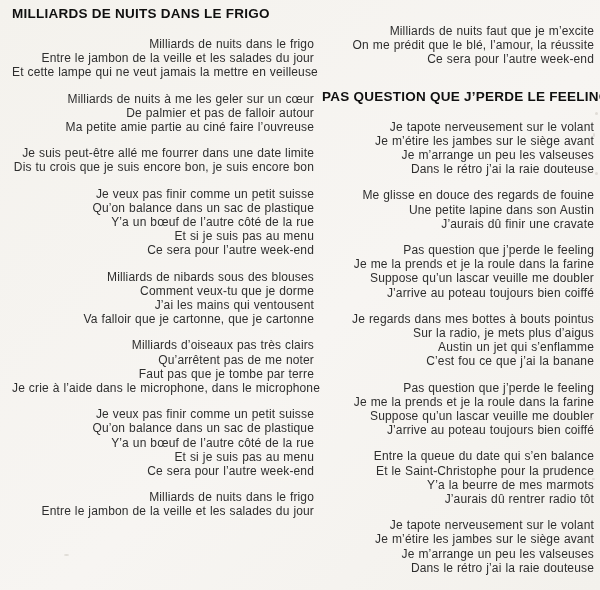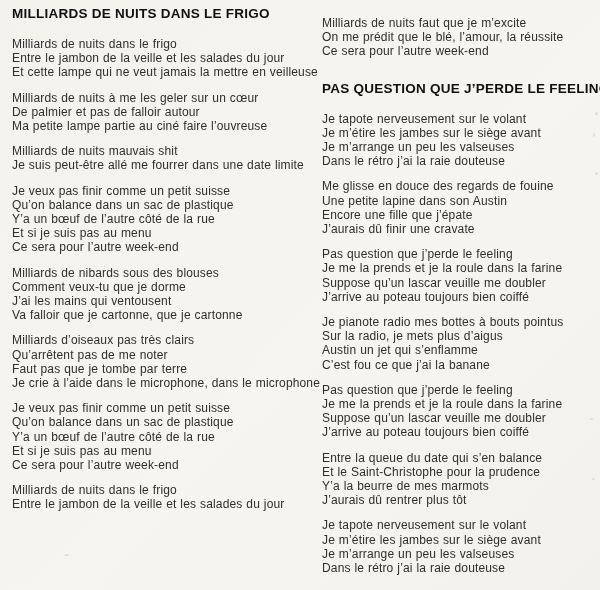--- a/index.html
+++ b/index.html
@@ -14,21 +14,21 @@
   }
   .column{position:absolute;}
   .column.left{left:12px;top:6px;width:302px;}
   .column.right{left:322px;top:12px;width:272px;}
   .song-title{
     font-size:13.5px;font-weight:bold;letter-spacing:.25px;
     color:var(--title-color,#101010);
     margin:0 0 15px 0;line-height:16px;white-space:nowrap;
   }
   .column.right .song-title{margin-top:22px;margin-bottom:15px;}
-  .stanza{margin:4px 0 11px 0;padding:0;}
+  .stanza{margin:12px 0 11px 0;padding:0;text-align:right;}
   .line{
     display:block;font-size:12px;line-height:14.2px;
     letter-spacing:.15px;word-spacing:.4px;
     color:var(--text-color,#2e2e2e);white-space:nowrap;
   }
   .artifact{position:absolute;border-radius:50%;background:#d9d6d0;opacity:.8;}
 </style>
 </head>
 <body style="background: rgb(245, 243, 239);">
 
@@ -38,25 +38,25 @@
     <h2 class="song-title">MILLIARDS DE NUITS DANS LE FRIGO</h2>
     <div>
         <p class="stanza">
           <span class="line">Milliards de nuits dans le frigo</span>
           <span class="line">Entre le jambon de la veille et les salades du jour</span>
           <span class="line">Et cette lampe qui ne veut jamais la mettre en veilleuse</span>
         </p>
         <p class="stanza">
           <span class="line">Milliards de nuits à me les geler sur un cœur</span>
           <span class="line">De palmier et pas de falloir autour</span>
-          <span class="line">Ma petite lampe partie au ciné faire l’ouvreuse</span>
+          <span class="line">Ma petite amie partie au ciné faire l’ouvreuse</span>
         </p>
         <p class="stanza">
-          <span class="line">Milliards de nuits mauvais shit</span>
           <span class="line">Je suis peut-être allé me fourrer dans une date limite</span>
+          <span class="line">Dis tu crois que je suis encore bon, je suis encore bon</span>
         </p>
         <p class="stanza">
           <span class="line">Je veux pas finir comme un petit suisse</span>
           <span class="line">Qu’on balance dans un sac de plastique</span>
           <span class="line">Y’a un bœuf de l’autre côté de la rue</span>
           <span class="line">Et si je suis pas au menu</span>
           <span class="line">Ce sera pour l’autre week-end</span>
         </p>
         <p class="stanza">
           <span class="line">Milliards de nibards sous des blouses</span>
@@ -96,46 +96,45 @@
     <div>
         <p class="stanza">
           <span class="line">Je tapote nerveusement sur le volant</span>
           <span class="line">Je m’étire les jambes sur le siège avant</span>
           <span class="line">Je m’arrange un peu les valseuses</span>
           <span class="line">Dans le rétro j’ai la raie douteuse</span>
         </p>
         <p class="stanza">
           <span class="line">Me glisse en douce des regards de fouine</span>
           <span class="line">Une petite lapine dans son Austin</span>
-          <span class="line">Encore une fille que j’épate</span>
           <span class="line">J’aurais dû finir une cravate</span>
         </p>
         <p class="stanza">
           <span class="line">Pas question que j’perde le feeling</span>
           <span class="line">Je me la prends et je la roule dans la farine</span>
           <span class="line">Suppose qu’un lascar veuille me doubler</span>
           <span class="line">J’arrive au poteau toujours bien coiffé</span>
         </p>
         <p class="stanza">
-          <span class="line">Je pianote radio mes bottes à bouts pointus</span>
+          <span class="line">Je regards dans mes bottes à bouts pointus</span>
           <span class="line">Sur la radio, je mets plus d’aigus</span>
           <span class="line">Austin un jet qui s’enflamme</span>
           <span class="line">C’est fou ce que j’ai la banane</span>
         </p>
         <p class="stanza">
           <span class="line">Pas question que j’perde le feeling</span>
           <span class="line">Je me la prends et je la roule dans la farine</span>
           <span class="line">Suppose qu’un lascar veuille me doubler</span>
           <span class="line">J’arrive au poteau toujours bien coiffé</span>
         </p>
         <p class="stanza">
           <span class="line">Entre la queue du date qui s’en balance</span>
           <span class="line">Et le Saint-Christophe pour la prudence</span>
           <span class="line">Y’a la beurre de mes marmots</span>
-          <span class="line">J’aurais dû rentrer plus tôt</span>
+          <span class="line">J’aurais dû rentrer radio tôt</span>
         </p>
         <p class="stanza">
           <span class="line">Je tapote nerveusement sur le volant</span>
           <span class="line">Je m’étire les jambes sur le siège avant</span>
           <span class="line">Je m’arrange un peu les valseuses</span>
           <span class="line">Dans le rétro j’ai la raie douteuse</span>
         </p>
       </div>
   </section>
 

